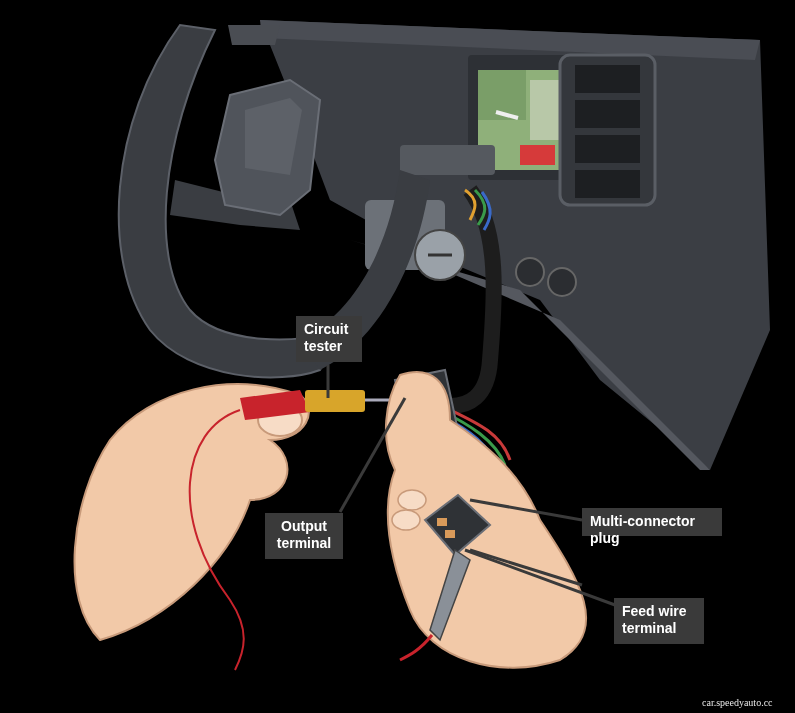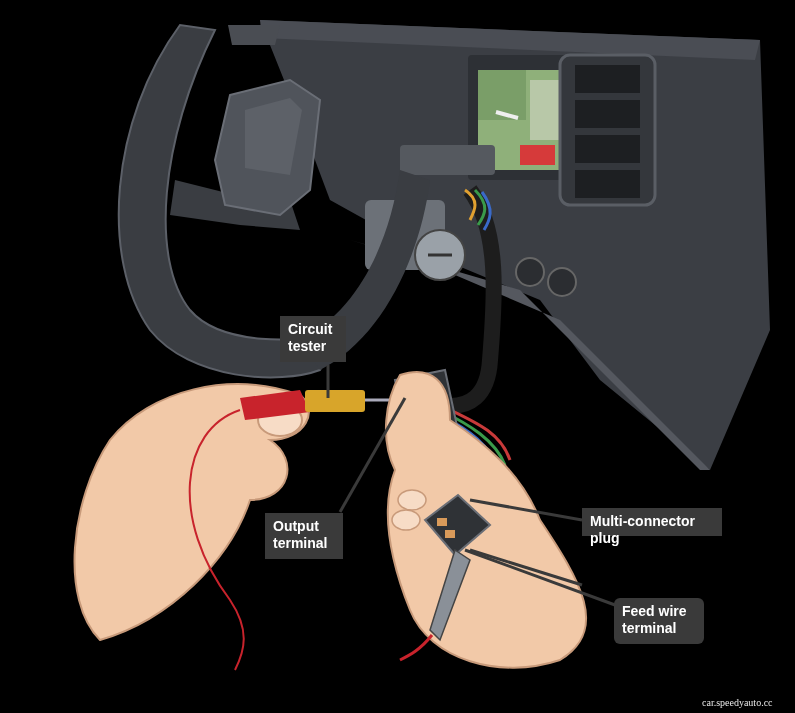--- a/index.html
+++ b/index.html
@@ -110,33 +110,33 @@
 
   <g stroke="#3a3a3a" stroke-width="3">
     <line x1="328" y1="365" x2="328" y2="398"></line>
     <line x1="340" y1="512" x2="405" y2="398"></line>
     <line x1="582" y1="520" x2="470" y2="500"></line>
     <line x1="615" y1="605" x2="465" y2="550"></line>
     <line x1="582" y1="585" x2="470" y2="550"></line>
   </g>
 </svg>
 
-<div class="label" style="left:280px; top:316px; width:66px; height:46px;">
+<div class="label" style="left:296px; top:316px; width:66px; height:46px;">
   <span>Circuit</span>
   <span>tester</span>
 </div>
 
-<div class="label" style="left:265px; top:513px; width:78px; height:46px; text-align:left;">
+<div class="label" style="left:265px; top:513px; width:78px; height:46px; text-align:center;">
   <span>Output</span>
   <span>terminal</span>
 </div>
 
 <div class="label" style="left:582px; top:508px; width:140px; height:28px;">
   <span>Multi-connector</span>
   <span>plug</span>
 </div>
 
-<div class="label" style="left:614px; top:598px; width:90px; height:46px;border-radius:6px;">
+<div class="label" style="left:614px; top:598px; width:90px; height:46px;">
   <span>Feed wire</span>
   <span>terminal</span>
 </div>
 
 <div class="watermark">car.speedyauto.cc</div>
 
 </body></html>

